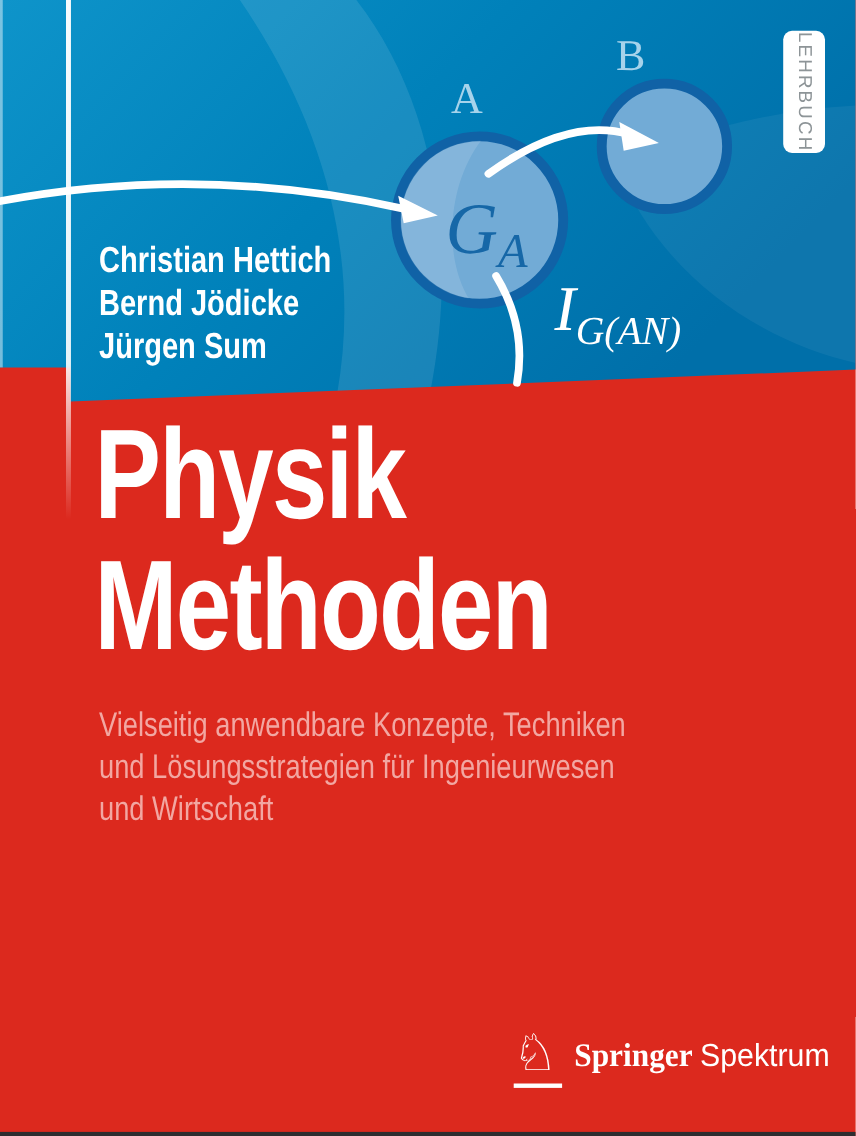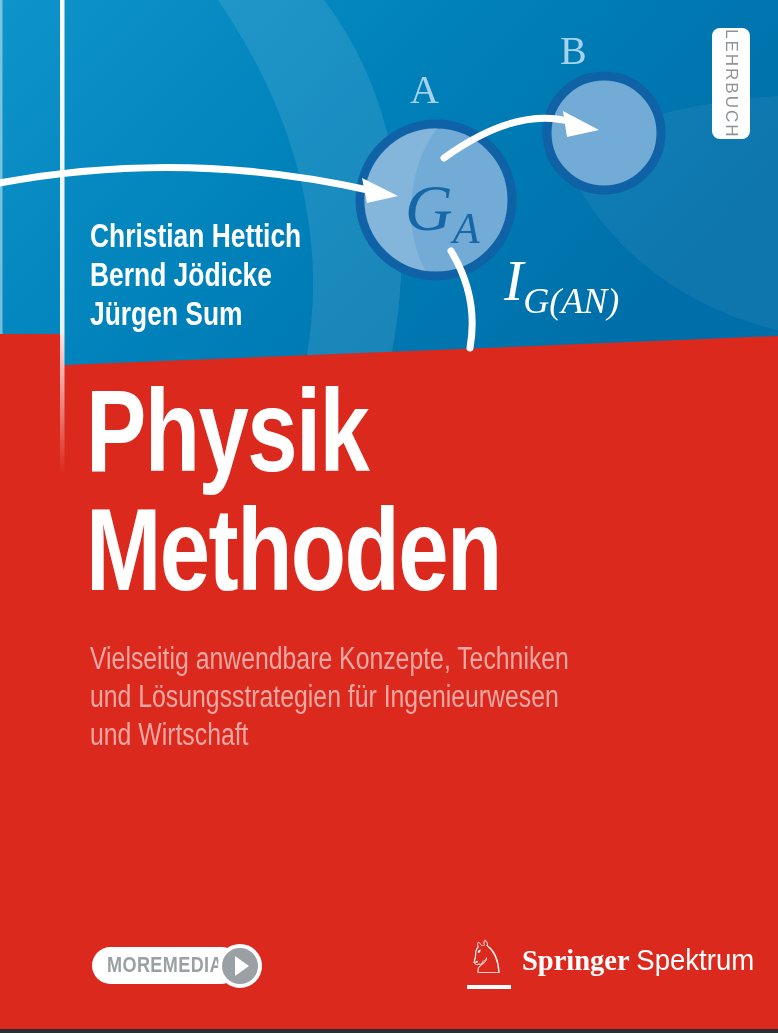--- a/index.html
+++ b/index.html
@@ -138,27 +138,20 @@
     <div>Physik</div>
     <div>Methoden</div>
   </div>
 
   <div class="subtitle">
     <div>Vielseitig anwendbare Konzepte, Techniken</div>
     <div>und Lösungsstrategien für Ingenieurwesen</div>
     <div>und Wirtschaft</div>
   </div>
 
-  <div class="moremedia">
-    <div class="mm-pill"></div>
-    <div class="mm-label">MOREMEDIA</div>
-    <div class="mm-circle">
-      <div class="mm-play"></div>
-    </div>
-  </div>
 
   <div class="springer">
     <div class="sp-knight">♘</div>
     <div class="sp-underline"></div>
     <div class="sp-text">
       <span class="sp-serif">Springer</span><span class="sp-sans">Spektrum</span>
     </div>
   </div>
 
   <div class="bottom-edge"></div>

